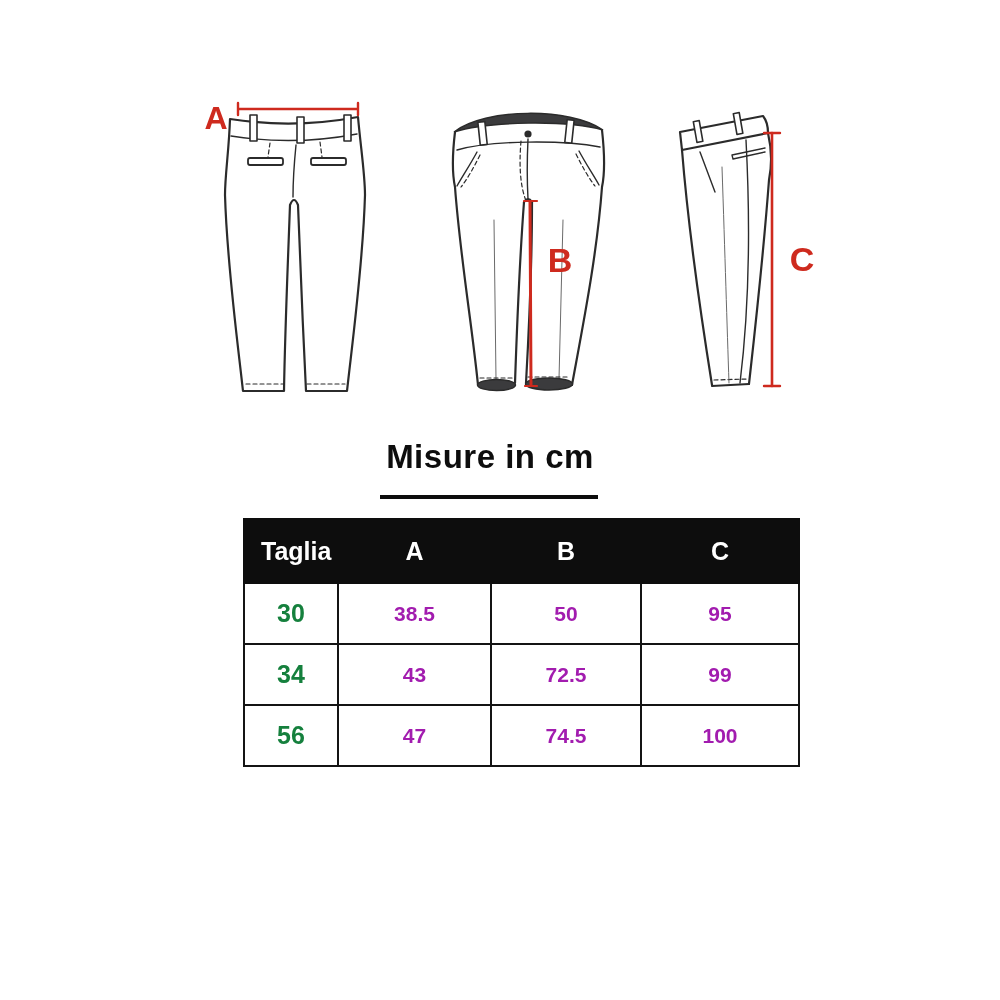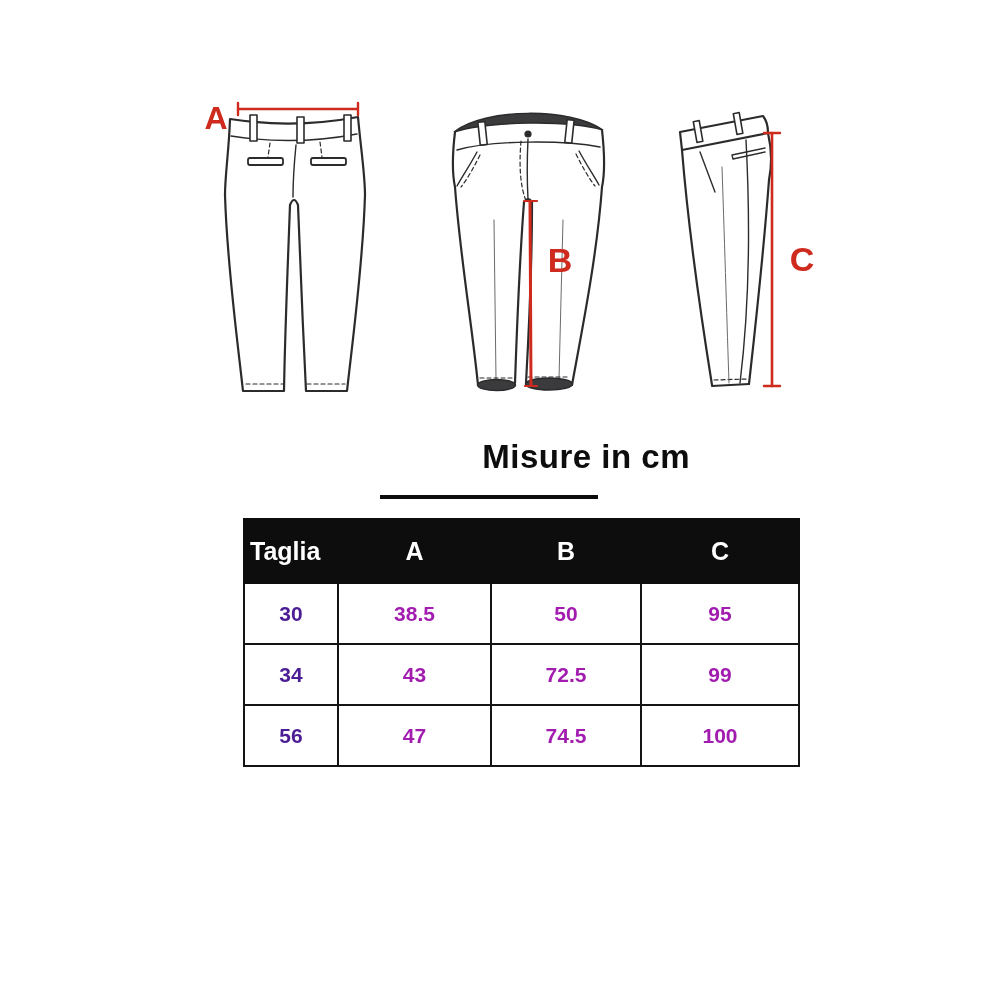--- a/index.html
+++ b/index.html
@@ -11,38 +11,38 @@
   .drawing svg{display:block;}
   .pants-stroke{stroke:#2b2b2b;fill:none;stroke-width:2.2;stroke-linecap:round;stroke-linejoin:round;}
   .pants-thin{stroke:#2b2b2b;fill:none;stroke-width:1.4;stroke-linecap:round;}
   .pants-faint{stroke:#6a6a6a;fill:none;stroke-width:1;stroke-linecap:round;}
   .pants-dash{stroke:#2b2b2b;fill:none;stroke-width:1.2;stroke-dasharray:4 3;stroke-linecap:round;}
   .pants-fill{fill:#ffffff;stroke:#2b2b2b;stroke-width:2.2;stroke-linejoin:round;}
   .dark-fill{fill:#3b3b3d;stroke:#2b2b2b;stroke-width:1.5;}
   .red-line{stroke:#ce2a1e;fill:none;stroke-linecap:round;}
   .red-label{fill:#ce2a1e;font-family:"Liberation Sans",sans-serif;font-weight:bold;font-size:32px;}
   .title{
-    position:absolute;top:438px;left:290px;width:400px;text-align:right;
+    position:absolute;top:438px;left:290px;width:400px;text-align:center;
     font-size:33px;font-weight:bold;letter-spacing:.5px;color:#0d0d0d;
   }
   .title-underline{position:absolute;top:495px;left:380px;width:218px;height:4px;background:#0d0d0d;}
   table.size-table{
     position:absolute;top:518px;left:243px;width:555px;
     border-collapse:collapse;table-layout:fixed;background:#fff;
   }
   table.size-table th{
     background:#0d0d0d;color:#ffffff;font-size:25px;font-weight:bold;
     height:62px;border:2px solid #0d0d0d;text-align:center;padding:0;
   }
-  table.size-table th.first{text-align:left;padding-left:5px;}
+  table.size-table th.first{text-align:left;padding-left:16px;}
   table.size-table td{
     border:2px solid #141414;height:59px;text-align:center;vertical-align:middle;
     font-weight:bold;font-size:21px;color:#a21caf;padding:0;
   }
-  table.size-table td.size-col{font-size:21px;color:#4c1d95;}
+  table.size-table td.size-col{font-size:25px;color:#15803d;}
 </style>
 </head>
 <body>
 
 <div class="canvas">
 
   <div class="drawing" style="left:200px;top:95px;width:240px;height:320px;">
     <svg width="240" height="320" viewBox="0 0 240 320">
 
       <path class="pants-fill" d="

